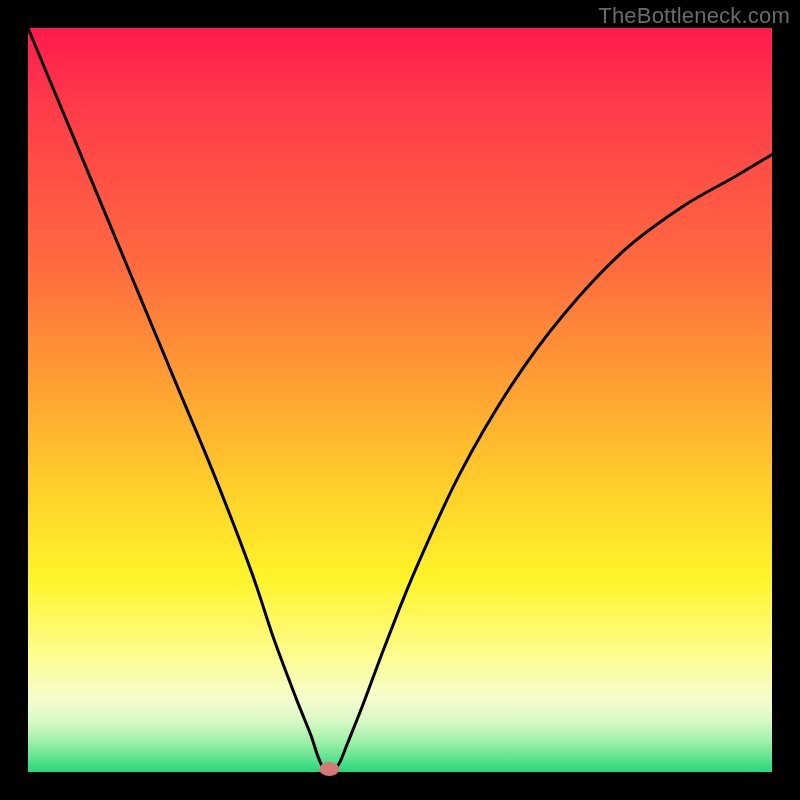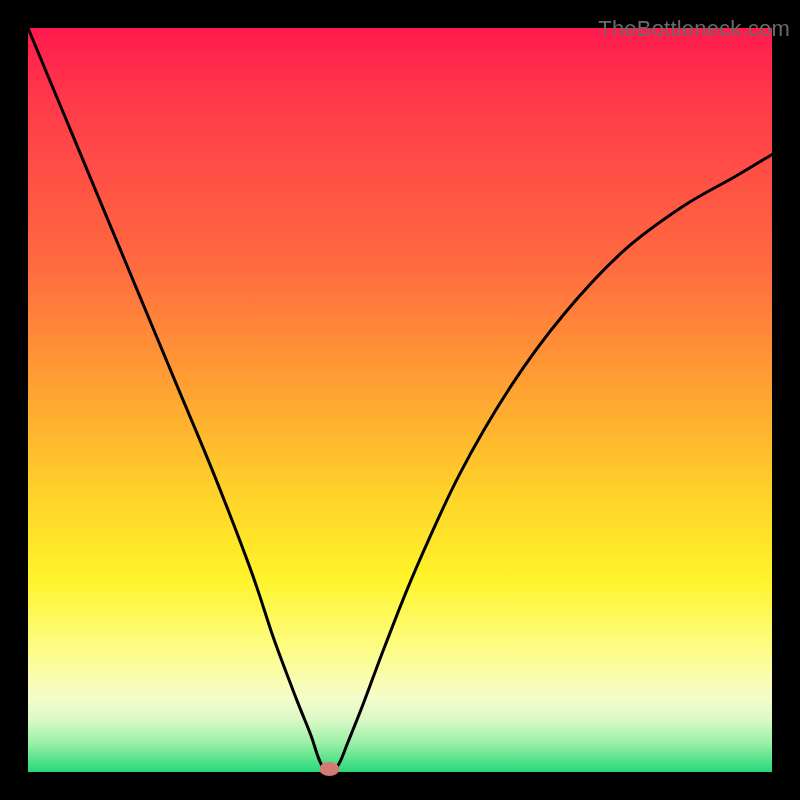--- a/index.html
+++ b/index.html
@@ -32,21 +32,21 @@
         #ffd02a 62%,
         #fff42a 74%,
         #fdfd8b 84%,
         #f6fccb 90%,
         #d9f9c6 93%,
         #9df0a7 96%,
         #28d77a 100%);
   }
   .watermark {
     position: absolute;
-    top: 16px;
+    top: 3px;
     right: 10px;
     color: #6a6a6a;
     font-size: 22px;
     letter-spacing: 0.2px;
     font-weight: 500;
     user-select: none;
   }
   svg.curve {
     position: absolute;
     left: 0; top: 0;

